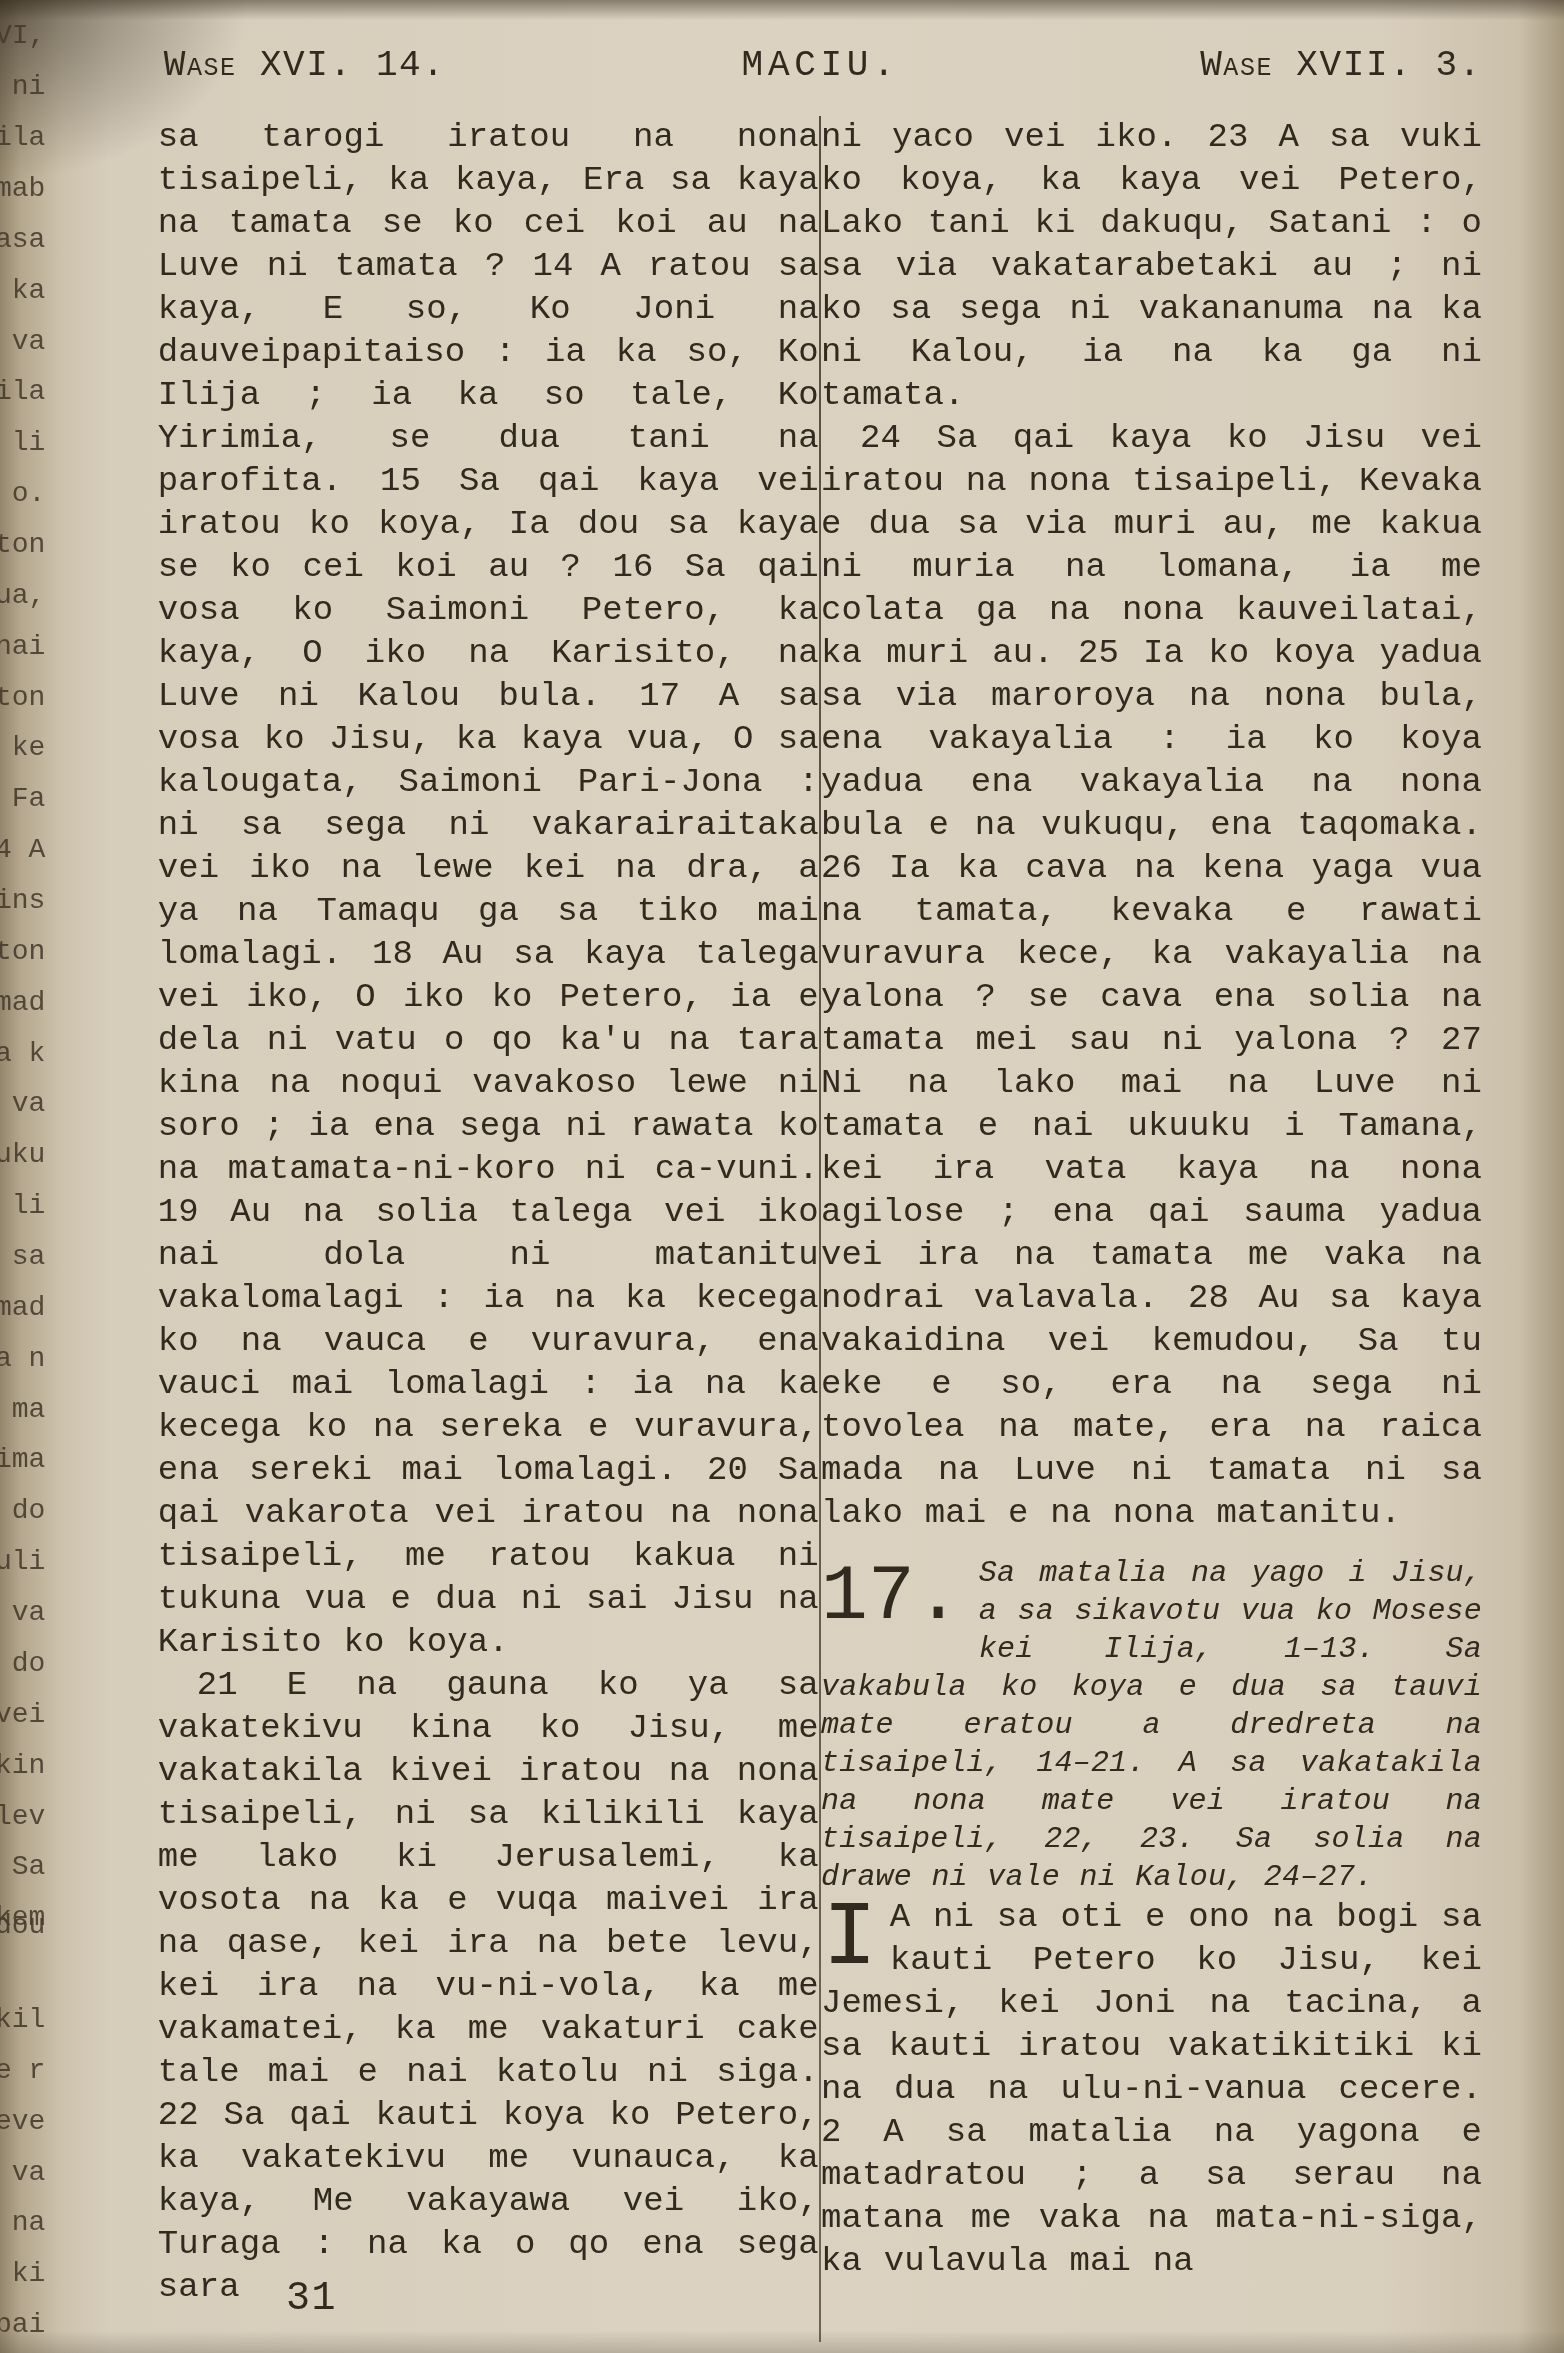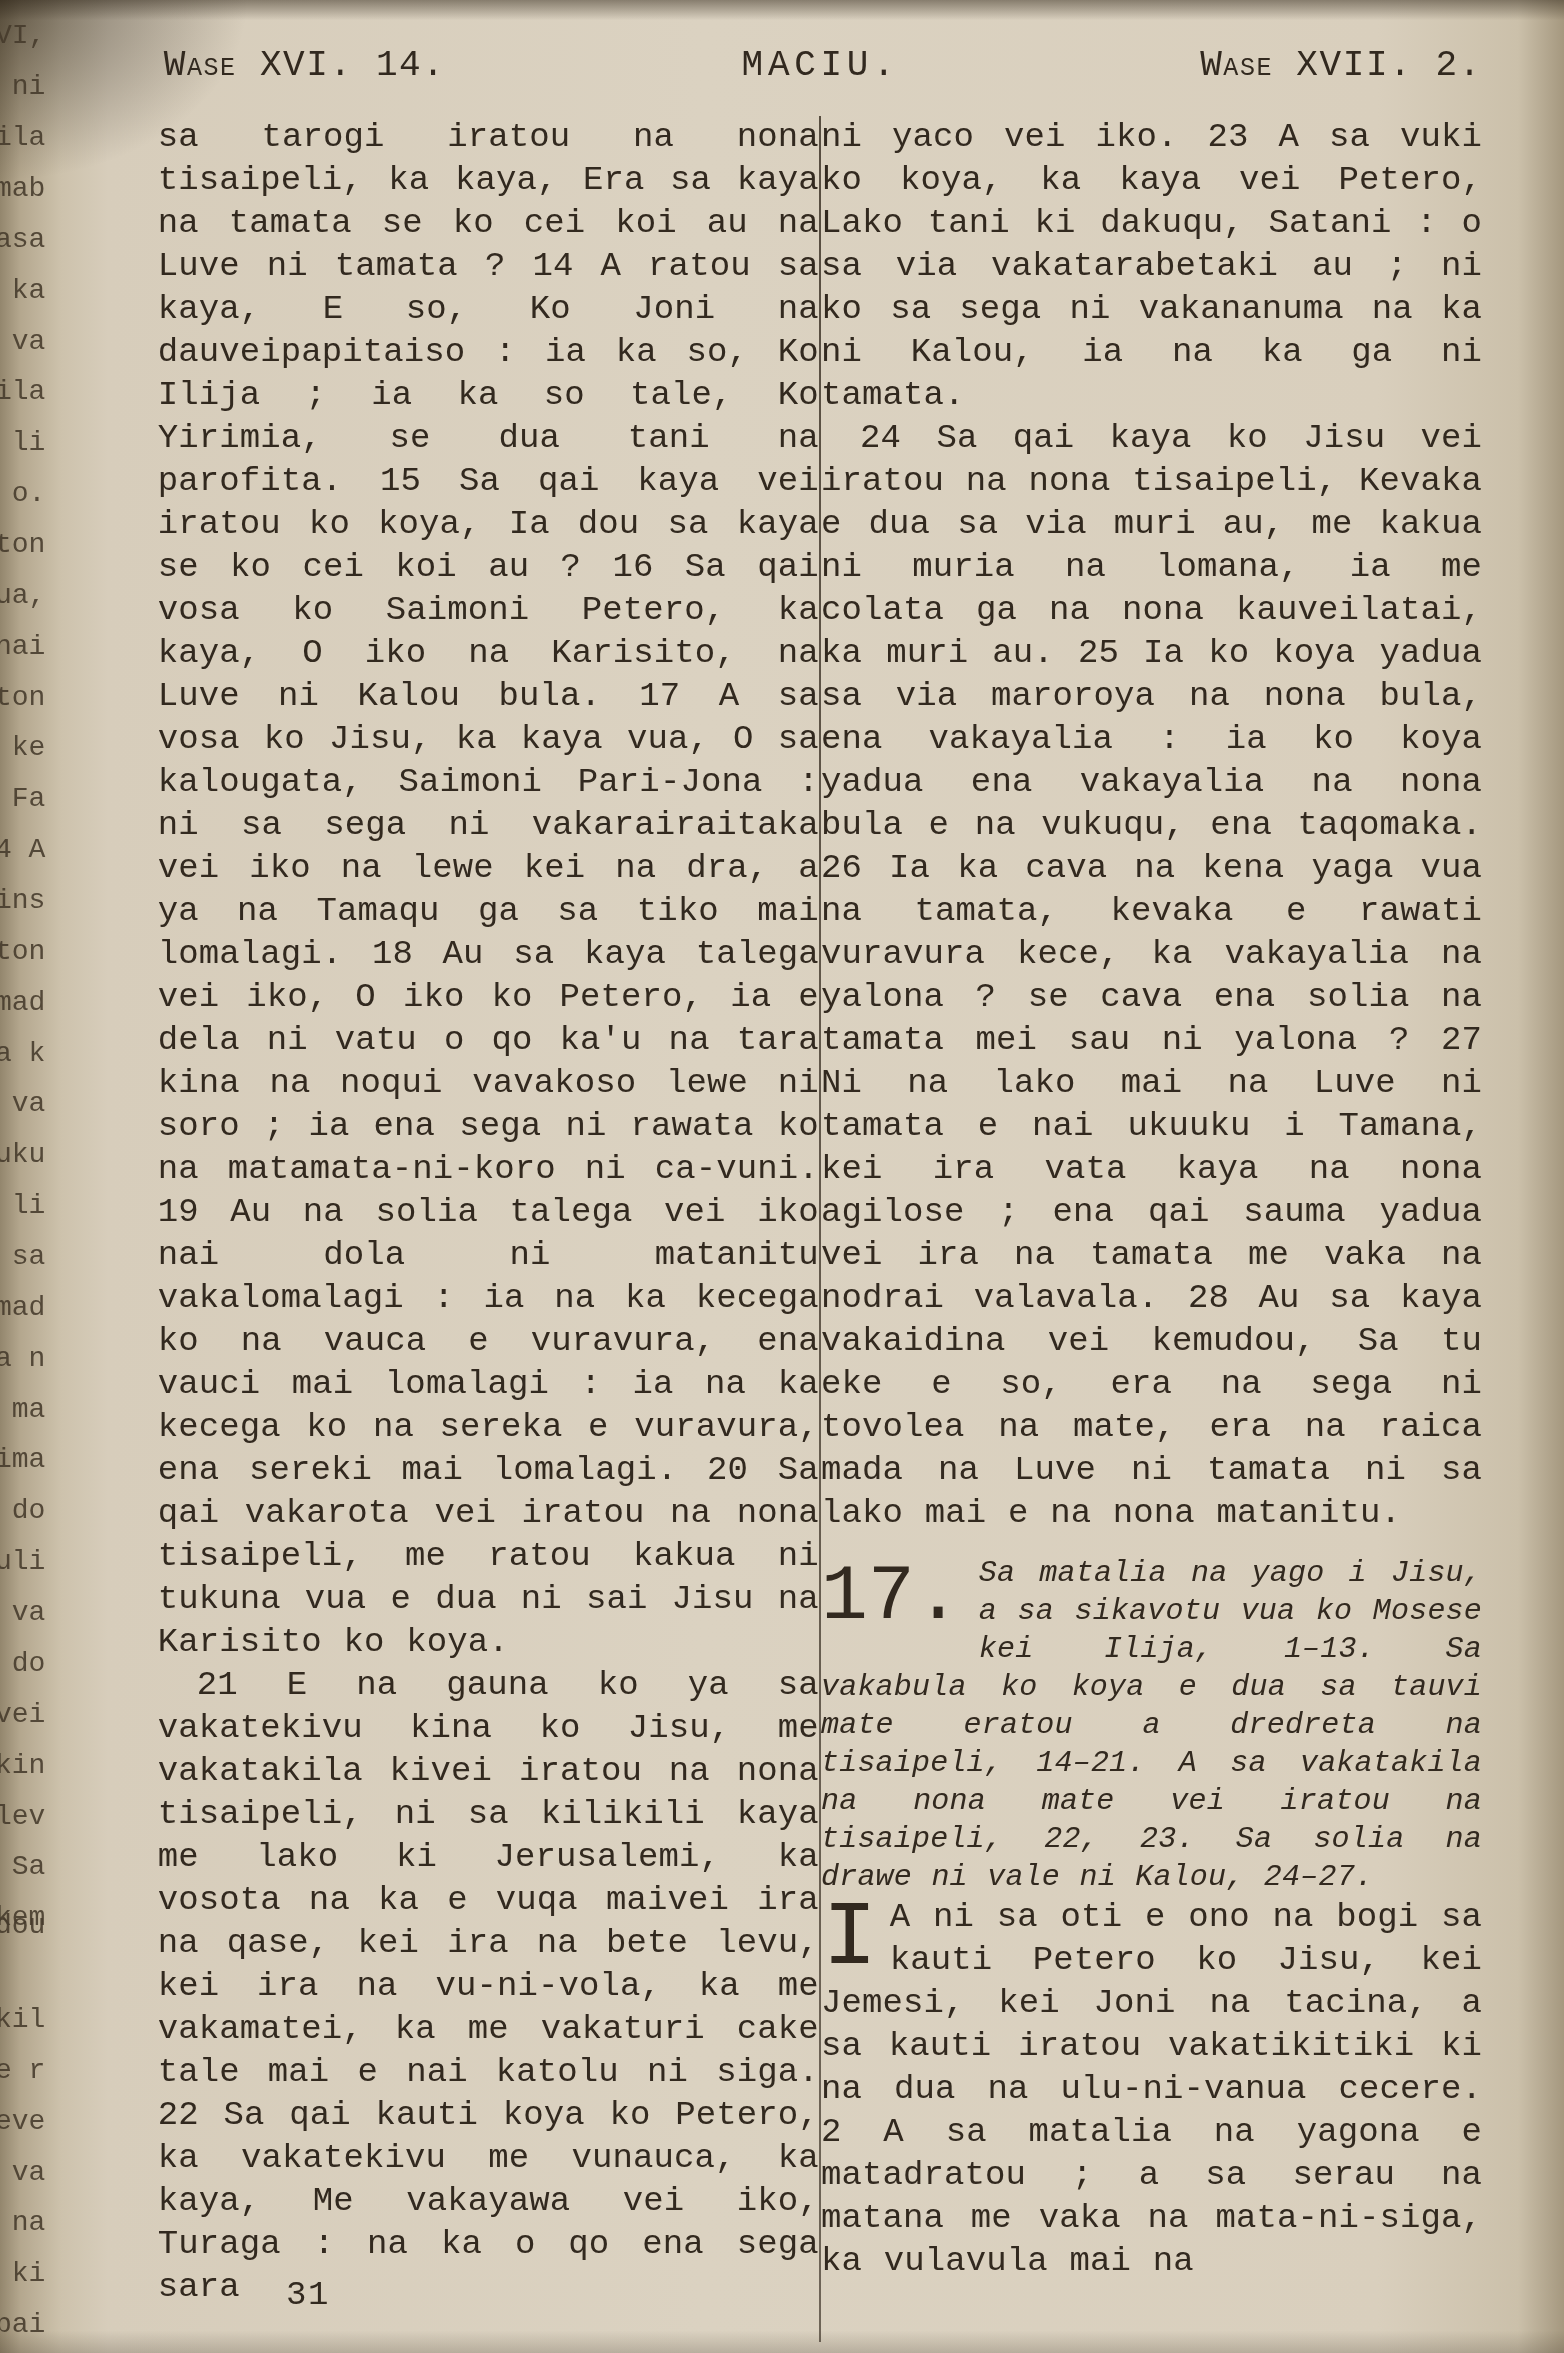--- a/index.html
+++ b/index.html
@@ -31,21 +31,21 @@
 
   .para { text-align:justify; }
   .para.indent { text-indent:1.15em; }
 
   .para.chapter { margin-top:19px; font-size:30px; line-height:38px; }
   .chap-num { float:left; font-size:78px; line-height:70px; padding:7.8px 17px 0 0; }
   .chap-summary { font-style:italic; letter-spacing:0.2px; }
 
   .dropcap { float:left; font-size:91px; line-height:74px; padding:6.3px 12.5px 0 1.6px; }
 
-  .page-number { position:absolute; left:286px; top:2276px; font-size:34px; letter-spacing:1.6px; }
+  .page-number { position:absolute; left:286px; top:2276px; font-size:40px; letter-spacing:1.6px; }
 </style>
 </head>
 <body>
 
 <div class="scan">
 
   <div class="gutter">
       <span class="gfrag" style="top: 20.3px;">VI,</span>
       <span class="gfrag" style="top: 71px;">ni</span>
       <span class="gfrag" style="top: 122px;">kila</span>
@@ -92,21 +92,21 @@
       <span class="gfrag" style="top: 2207px;">ei na</span>
       <span class="gfrag" style="top: 2258px;">isu ki</span>
       <span class="gfrag" style="top: 2309px;">ilipai</span>
     </div>
 
   <div class="page">
 
     <div class="running-head">
       <span class="head-left">Wase XVI. 14.</span>
       <span class="head-center">MACIU.</span>
-      <span class="head-right">Wase XVII. 2.</span>
+      <span class="head-right">Wase XVII. 3.</span>
     </div>
 
     <div class="columns">
       <div class="col left-col">
           <p class="para plain">sa tarogi iratou na nona tisaipeli, ka kaya, Era sa kaya na tamata se ko cei koi au na Luve ni tamata&nbsp;? 14 A ratou sa kaya, E so, Ko Joni na dauveipapitaiso&nbsp;: ia ka so, Ko Ilija&nbsp;; ia ka so tale, Ko Yirimia, se dua tani na parofita. 15 Sa qai kaya vei iratou ko koya, Ia dou sa kaya se ko cei koi au&nbsp;? 16 Sa qai vosa ko Saimoni Petero, ka kaya, O iko na Karisito, na Luve ni Kalou bula. 17 A sa vosa ko Jisu, ka kaya vua, O sa kalougata, Saimoni Pari-Jona&nbsp;: ni sa sega ni vakarairaitaka vei iko na lewe kei na dra, a ya na Tamaqu ga sa tiko mai lomalagi. 18 Au sa kaya talega vei iko, O iko ko Petero, ia e dela ni vatu o qo ka'u na tara kina na noqui vavakoso lewe ni soro&nbsp;; ia ena sega ni rawata ko na matamata-ni-koro ni ca-vuni. 19 Au na solia talega vei iko nai dola ni matanitu vakalomalagi&nbsp;: ia na ka kecega ko na vauca e vuravura, ena vauci mai lomalagi&nbsp;: ia na ka kecega ko na sereka e vuravura, ena sereki mai lomalagi. 20 Sa qai vakarota vei iratou na nona tisaipeli, me ratou kakua ni tukuna vua e dua ni sai Jisu na Karisito ko koya.</p>
           <p class="para indent">21 E na gauna ko ya sa vakatekivu kina ko Jisu, me vakatakila kivei iratou na nona tisaipeli, ni sa kilikili kaya me lako ki Jerusalemi, ka vosota na ka e vuqa maivei ira na qase, kei ira na bete levu, kei ira na vu-ni-vola, ka me vakamatei, ka me vakaturi cake tale mai e nai katolu ni siga. 22 Sa qai kauti koya ko Petero, ka vakatekivu me vunauca, ka kaya, Me vakayawa vei iko, Turaga&nbsp;: na ka o qo ena sega sara</p>
         </div>
       <div class="divider"></div>
       <div class="col right-col">
           <p class="para plain">ni yaco vei iko. 23 A sa vuki ko koya, ka kaya vei Petero, Lako tani ki dakuqu, Satani&nbsp;: o sa via vakatarabetaki au&nbsp;; ni ko sa sega ni vakananuma na ka ni Kalou, ia na ka ga ni tamata.</p>

